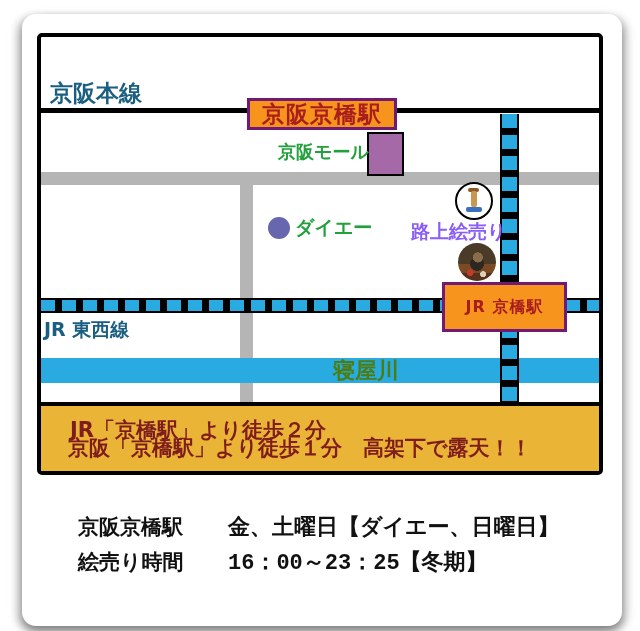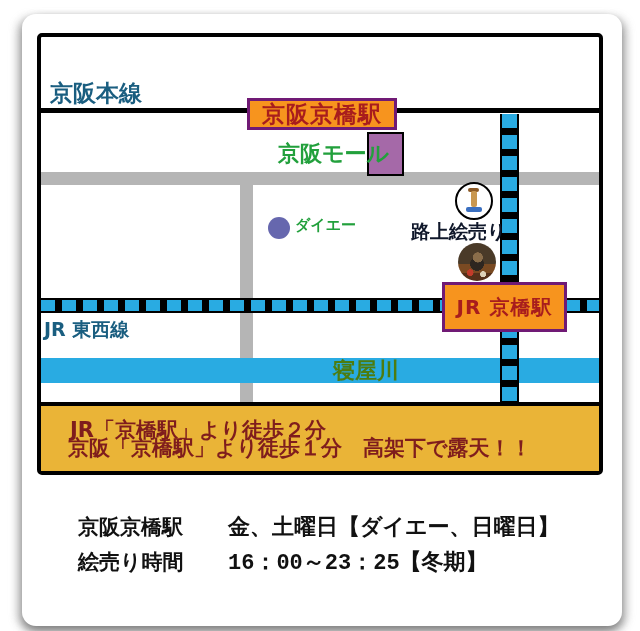--- a/index.html
+++ b/index.html
@@ -6,38 +6,38 @@
   body{width:640px;height:631px;position:relative;overflow:hidden;
        font-family:"DejaVu Sans",sans-serif;}
   .card{position:absolute;left:22px;top:14px;width:600px;height:612px;
         background:#fff;border-radius:14px;
         box-shadow:0 6px 10px rgba(80,80,80,.55),-5px 3px 8px rgba(140,140,140,.4),5px 3px 8px rgba(140,140,140,.4);}
   .map{position:absolute;left:15px;top:19px;width:566px;height:442px;
        box-sizing:border-box;border:4px solid #000;border-radius:5px;background:#fff;}
   .lbl{position:absolute;font-weight:bold;line-height:1;white-space:nowrap;}
   .teal{color:#1A5E80;}
   .green{color:#22A03C;}
-  .red{color:#0f172a;text-align:center;}
+  .red{color:#8b5cf6;text-align:center;}
   
   .keihan-line{position:absolute;left:0;top:71px;width:100%;height:5px;background:#000;}
   .road-h{position:absolute;left:0;top:135px;width:100%;height:13px;background:#B5B5B5;}
   .road-v{position:absolute;left:199px;top:148px;width:13px;height:217px;background:#B5B5B5;}
   .river{position:absolute;left:0;top:321px;width:100%;height:25px;background:#29ABE2;}
   .rail-v{position:absolute;left:459px;top:77px;width:19px;height:288px;
           box-sizing:border-box;border-left:2px solid #000;border-right:2px solid #000;
           background:repeating-linear-gradient(180deg,#29ABE2 0 14px,#000 14px 21px);}
   .rail-h{position:absolute;left:0;top:261px;width:100%;height:15px;
           box-sizing:border-box;border-top:2px solid #000;border-bottom:2px solid #000;
           background:repeating-linear-gradient(90deg,#29ABE2 0 14px,#000 14px 21px);}
   
   .stbox{position:absolute;box-sizing:border-box;background:#F7941E;border:3px solid #701a75;
          display:flex;align-items:center;justify-content:center;
          font-weight:bold;color:#A81D1D;letter-spacing:1px;}
   .keihan-st{left:206px;top:61px;width:150px;height:32px;font-size:23px;}
-  .jr-st{left:401px;top:245px;width:125px;height:50px;font-size:20px;}
+  .jr-st{left:401px;top:245px;width:125px;height:50px;font-size:16px;}
   
   .mall-bldg{position:absolute;left:326px;top:95px;width:33px;height:40px;
              background:#A569A8;border:2px solid #000;}
   .daiei-dot{position:absolute;left:227px;top:180px;width:22px;height:22px;
              border-radius:50%;background:#6667AE;}
   .fig-circle{position:absolute;left:414px;top:145px;width:34px;height:34px;border-radius:50%;
               background:#fff;border:2px solid #000;overflow:hidden;}
   .fig-hat{position:absolute;left:11px;top:4px;width:11px;height:4px;background:#8C5A26;border-radius:2px;}
   .fig-body{position:absolute;left:14px;top:7px;width:6px;height:16px;background:#C9974F;border-radius:2px;}
   .fig-base{position:absolute;left:9px;top:23px;width:16px;height:5px;background:#3A6FC0;border-radius:2px;}
@@ -71,28 +71,28 @@
     <div class="road-h"></div>
     <div class="road-v"></div>
 
     <div class="river"></div>
     <div class="lbl" style="left:292px;top:323px;font-size:22px;color:#4d7c0f;">寝屋川</div>
 
     <div class="rail-v"></div>
     <div class="rail-h"></div>
 
     <div class="mall-bldg"></div>
-    <div class="lbl green" style="left:237px;top:106px;font-size:22px;">京阪モール</div>
+    <div class="lbl green" style="left:237px;top:106px;font-size:18px;">京阪モール</div>
 
     <div class="stbox keihan-st">
       <span>京阪京橋駅</span>
     </div>
 
     <div class="daiei-dot"></div>
-    <div class="lbl green" style="left:254px;top:181px;font-size:15px;">ダイエー</div>
+    <div class="lbl green" style="left:254px;top:181px;font-size:19px;">ダイエー</div>
 
     <div class="fig-circle">
       <div class="fig-hat"></div>
       <div class="fig-body"></div>
       <div class="fig-base"></div>
     </div>
     <div class="lbl red" style="left:370px;top:185px;font-size:19px;">路上絵売り</div>
     <div class="photo-circle"></div>
 
     <div class="stbox jr-st">

